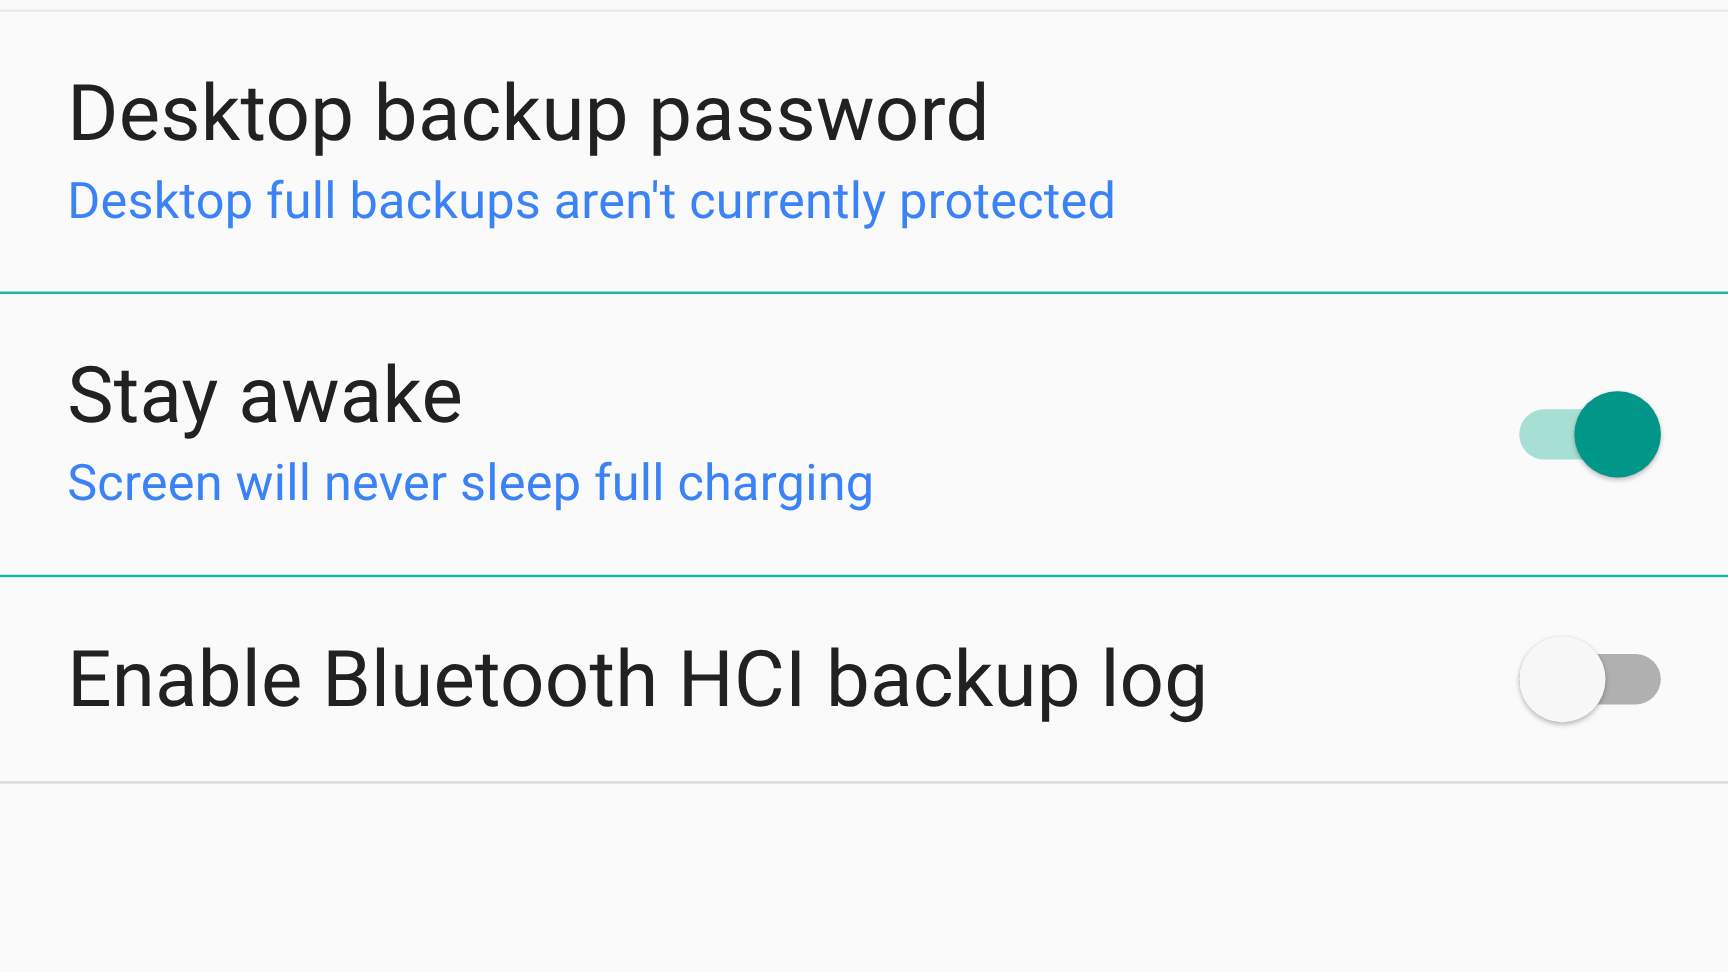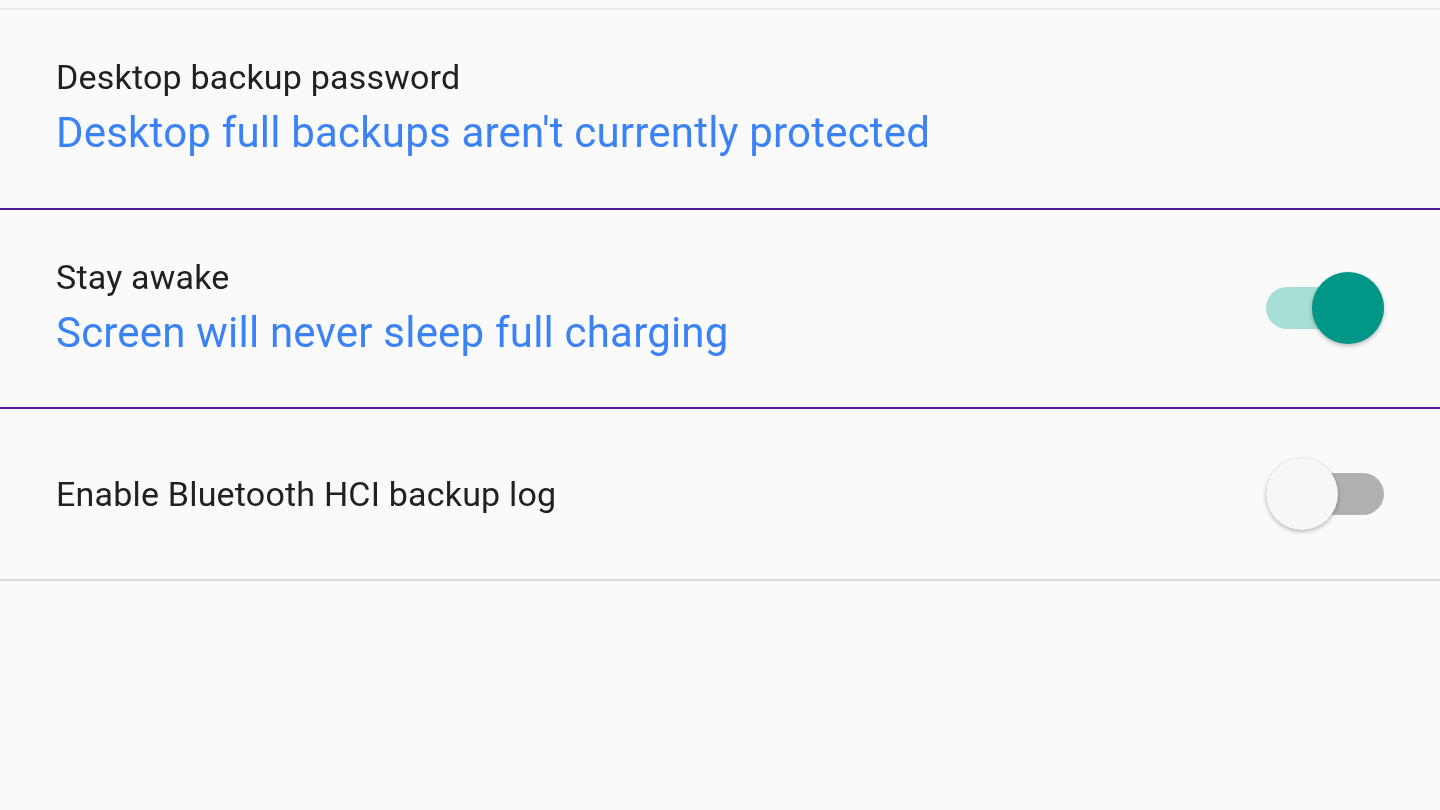--- a/index.html
+++ b/index.html
@@ -13,38 +13,38 @@
   .list {
     width: 100%;
     display: flex;
     flex-direction: column;
   }
   .row {
     display: flex;
     align-items: center;
     justify-content: space-between;
     padding: 48px 56px 48px 56px;
-    border-top: 2px solid #4c1d95;
+    border-top: 2px solid #14b8a6;
     border-bottom: 2px solid #dadada;
     margin-top: -2px;
     background: #fafafa;
     cursor: pointer;
   }
   .row:first-child {
     border-top: 2px solid #eaeaea;
   }
   .text-block {
     display: flex;
     flex-direction: column;
     gap: 10px;
     flex: 1 1 auto;
     padding-right: 40px;
   }
   .title {
-    font-size: 34px;
+    font-size: 65px;
     line-height: 1.15;
     color: #212121;
     font-weight: 400;
     letter-spacing: 0.2px;
   }
   .subtitle {
     font-size: 42px;
     line-height: 1.25;
     color: #3b82f6;
     font-weight: 400;

